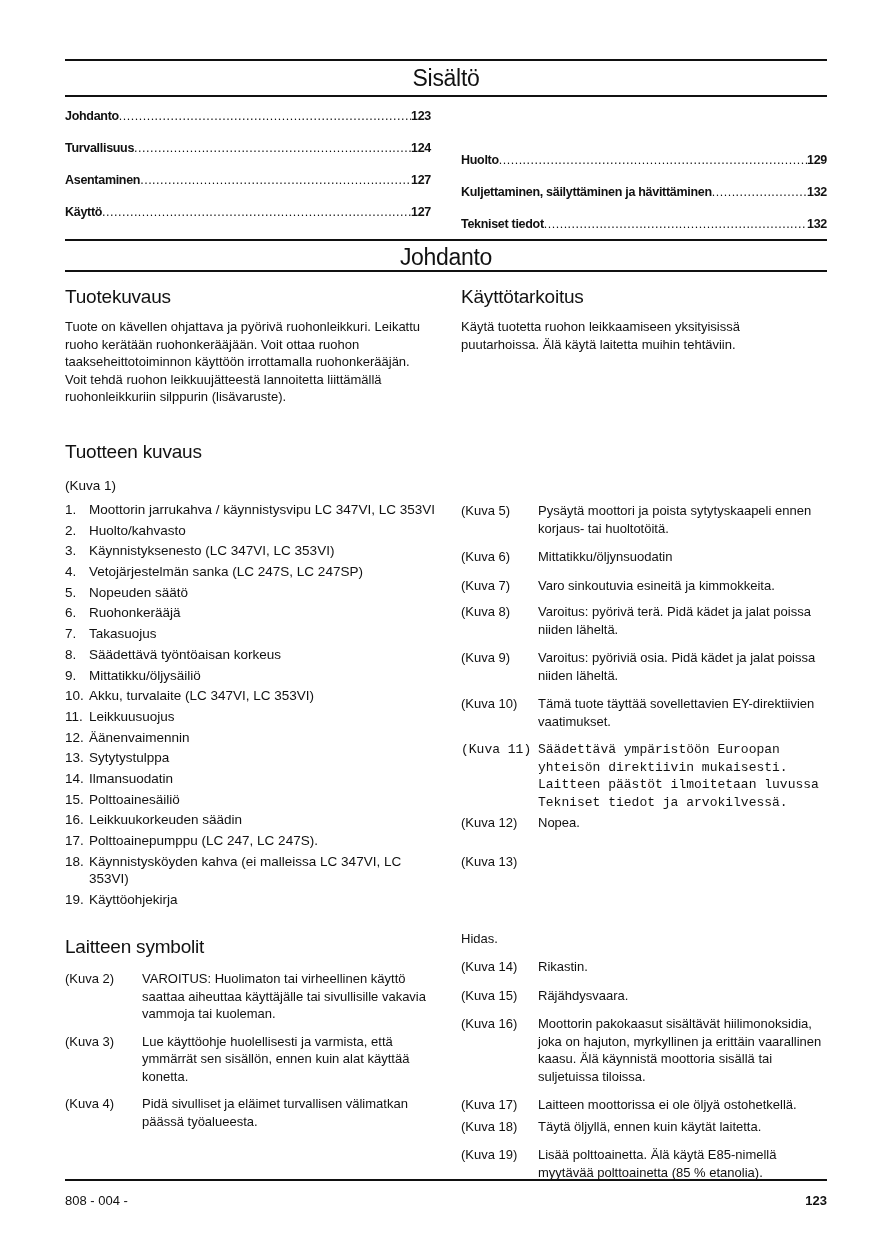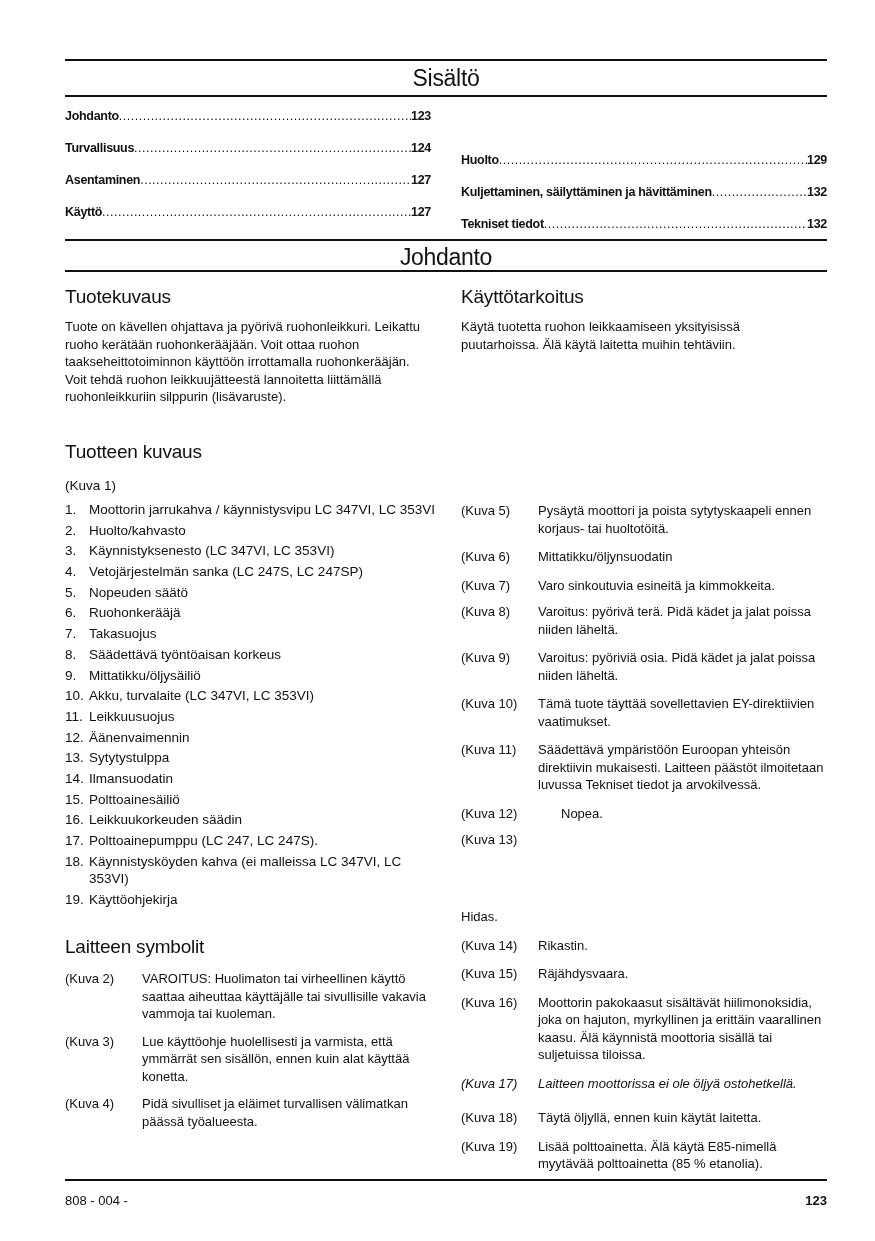--- a/index.html
+++ b/index.html
@@ -212,45 +212,45 @@
       <span class="v">Varoitus: pyörivä terä. Pidä kädet ja jalat poissa niiden läheltä.</span>
     </div>
   <div class="sym-row" style="margin-bottom:11px;">
       <span class="k">(Kuva 9)</span>
       <span class="v">Varoitus: pyöriviä osia. Pidä kädet ja jalat poissa niiden läheltä.</span>
     </div>
   <div class="sym-row" style="margin-bottom:11px;">
       <span class="k">(Kuva 10)</span>
       <span class="v">Tämä tuote täyttää sovellettavien EY-direktiivien vaatimukset.</span>
     </div>
-  <div class="sym-row" style="margin-bottom:11px;">
+  <div class="sym-row" style="margin-bottom:3px;font-family:Liberation Mono, monospace;">
       <span class="k">(Kuva 11)</span>
       <span class="v">Säädettävä ympäristöön Euroopan yhteisön direktiivin mukaisesti. Laitteen päästöt ilmoitetaan luvussa Tekniset tiedot ja arvokilvessä.</span>
     </div>
-  <div class="sym-row" style="margin-bottom:9px;gap:23px;">
+  <div class="sym-row" style="margin-bottom:21px;">
       <span class="k">(Kuva 12)</span>
       <span class="v">Nopea.</span>
     </div>
   <div class="sym-row" style="margin-bottom:11px;flex-direction:column;">
       <span class="k">(Kuva 13)</span>
       <span class="v">Hidas.</span>
     </div>
   <div class="sym-row" style="margin-bottom:11px;">
       <span class="k">(Kuva 14)</span>
       <span class="v">Rikastin.</span>
     </div>
   <div class="sym-row" style="margin-bottom:11px;">
       <span class="k">(Kuva 15)</span>
       <span class="v">Räjähdysvaara.</span>
     </div>
   <div class="sym-row" style="margin-bottom:11px;">
       <span class="k">(Kuva 16)</span>
       <span class="v">Moottorin pakokaasut sisältävät hiilimonoksidia, joka on hajuton, myrkyllinen ja erittäin vaarallinen kaasu. Älä käynnistä moottoria sisällä tai suljetuissa tiloissa.</span>
     </div>
-  <div class="sym-row" style="margin-bottom:17px;font-style:italic;">
+  <div class="sym-row" style="margin-bottom:4px;">
       <span class="k">(Kuva 17)</span>
       <span class="v">Laitteen moottorissa ei ole öljyä ostohetkellä.</span>
     </div>
   <div class="sym-row" style="margin-bottom:11px;">
       <span class="k">(Kuva 18)</span>
       <span class="v">Täytä öljyllä, ennen kuin käytät laitetta.</span>
     </div>
   <div class="sym-row">
       <span class="k">(Kuva 19)</span>
       <span class="v">Lisää polttoainetta. Älä käytä E85-nimellä myytävää polttoainetta (85 % etanolia).</span>

